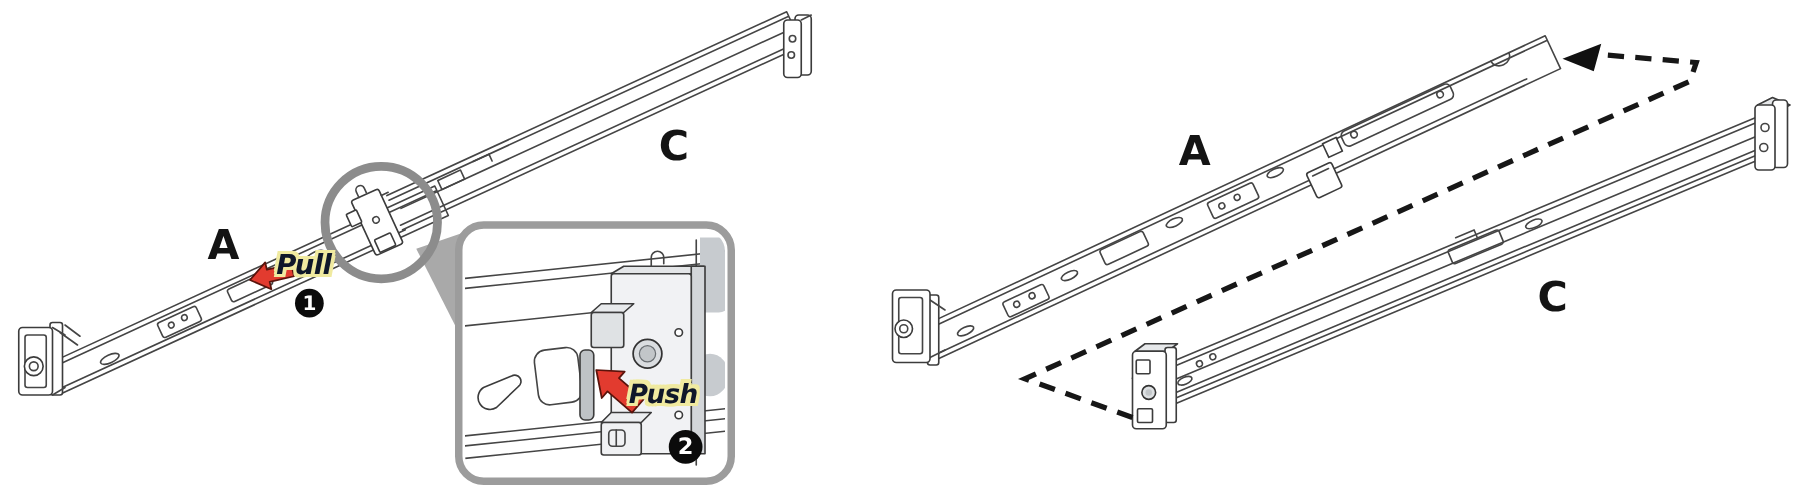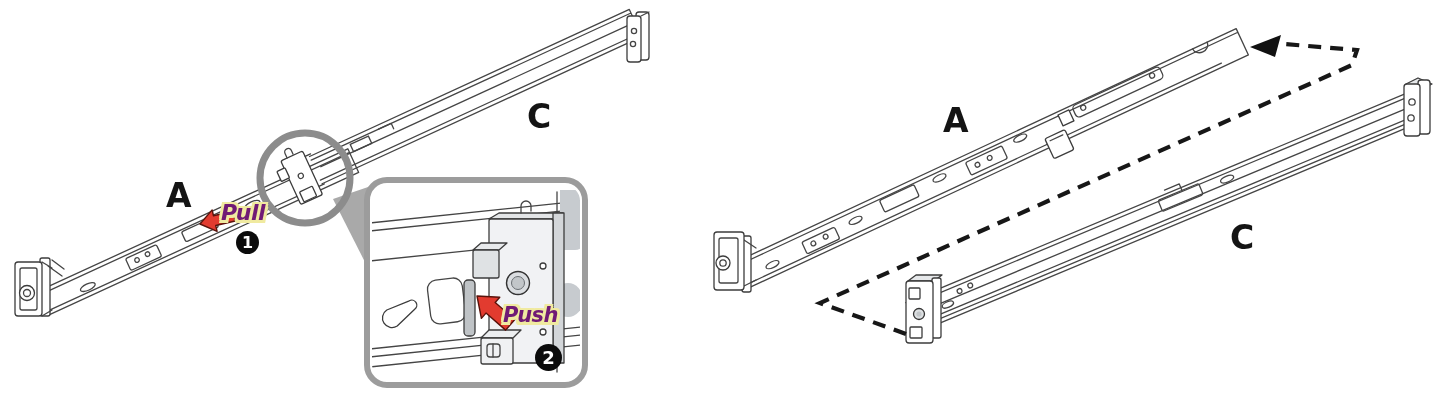--- a/index.html
+++ b/index.html
@@ -11,21 +11,21 @@
   .lnf{fill:#ffffff;stroke:#3c3c3c;stroke-width:1.3px;stroke-linejoin:round;}
   .lnj{stroke:#3c3c3c;stroke-width:1.3px;stroke-linejoin:round;}
   .dash{fill:none;stroke:#171717;stroke-width:4.2px;stroke-dasharray:13 9;}
   .redArrow{fill:#e23b2f;stroke:#5a130b;stroke-width:1.4px;stroke-linejoin:round;}
   
   .rail-label{position:absolute;font-weight:700;font-size:33px;line-height:1;color:#141414;}
   .lbl-a-left {left:166px;top:179px;}
   .lbl-c-left {left:527px;top:100px;}
   .lbl-a-right{left:943px;top:104px;}
   .lbl-c-right{left:1230px;top:221px;}
-  .outlined{position:absolute;font-weight:700;font-style:italic;color:#701a75;line-height:1;
+  .outlined{position:absolute;font-weight:700;font-style:italic;color:#0f172a;line-height:1;
     letter-spacing:-0.5px;
     text-shadow:-2.5px -2.5px 0 #f0eaa0, 2.5px -2.5px 0 #f0eaa0,
                 -2.5px  2.5px 0 #f0eaa0, 2.5px  2.5px 0 #f0eaa0,
                 -2.5px 0 0 #f0eaa0, 2.5px 0 0 #f0eaa0,
                 0 -2.5px 0 #f0eaa0, 0 2.5px 0 #f0eaa0;}
   .pull{left:221px;top:202px;font-size:22px;}
   .push{left:503px;top:305px;font-size:21px;}
   .badge{position:absolute;border-radius:50%;background:#0b0b0b;color:#ffffff;
          font-weight:700;text-align:center;}
   .b1{left:236px;top:231px;width:23px;height:23px;font-size:16px;line-height:23px;}

